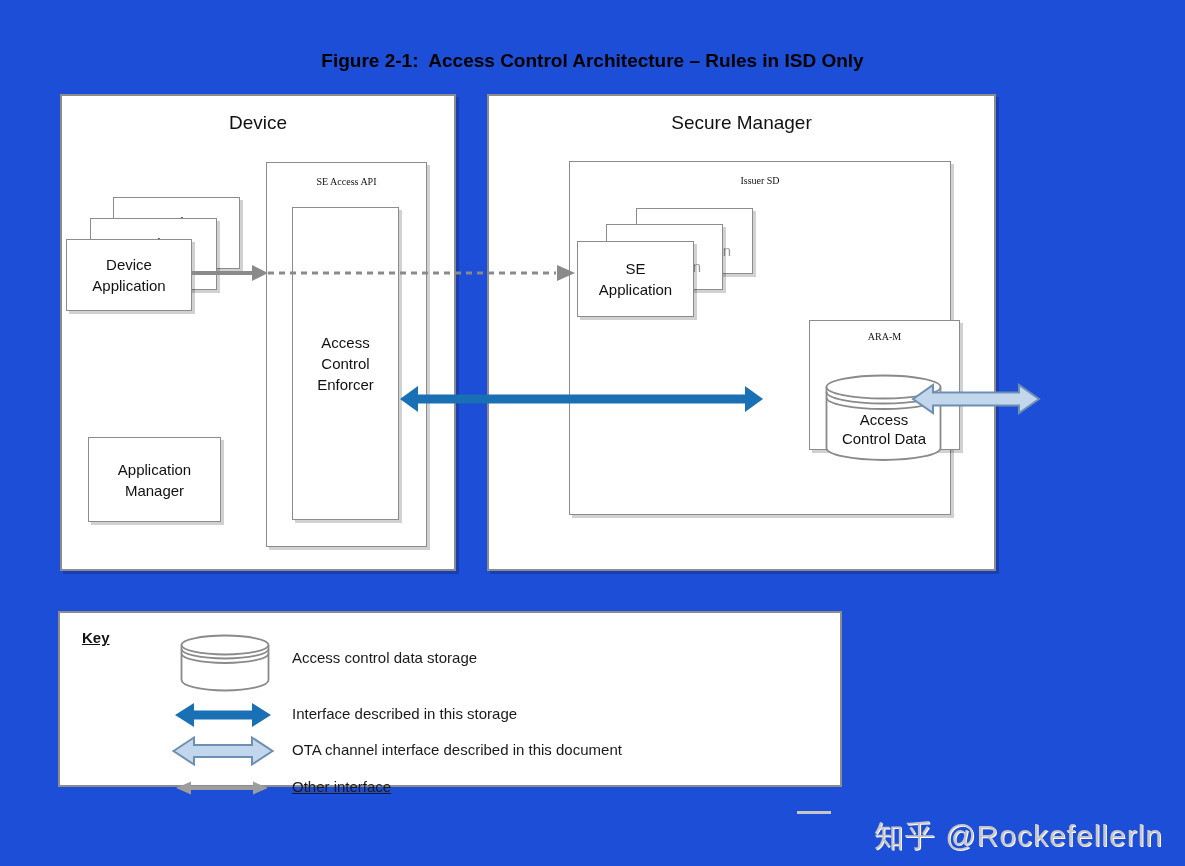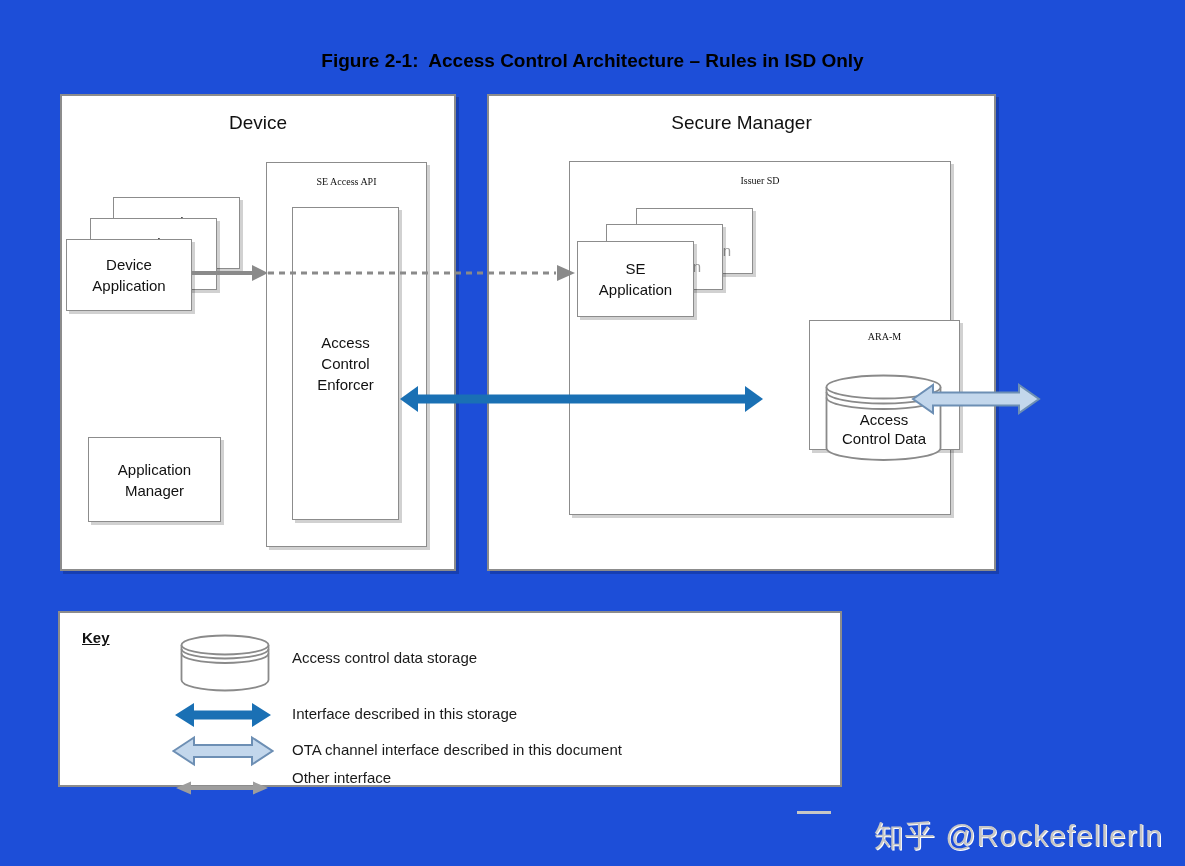--- a/index.html
+++ b/index.html
@@ -62,21 +62,21 @@
   .cyl-fill{fill:#fff;stroke:var(--connector-gray);stroke-width:1.8;}
   
   .key{left:58px;top:611px;width:784px;height:176px;border-width:2px;box-shadow:none;}
   .key-title{position:absolute;left:22px;top:16px;font-size:15px;font-weight:bold;text-decoration:underline;}
   .key-icon{position:absolute;}
   .k-cyl {left:120px;top:21px;}
   .k-blue{left:114px;top:89px;}
   .k-ota {left:112px;top:122px;}
   .k-gray{left:115px;top:167px;}
   .key-text{position:absolute;left:232px;font-size:15px;color:#1a1a1a;}
-  .t1{top:36px;} .t2{top:92px;} .t3{top:128px;} .t4{top:156px;}
+  .t1{top:36px;} .t2{top:92px;} .t3{top:128px;} .t4{top:165px;text-decoration:underline;}
   
   .watermark{
     position:absolute;right:22px;top:816px;font-size:30px;
     color:var(--watermark-gray);letter-spacing:1px;z-index:10;
     text-shadow:1px 1px 0 #ffffff;
   }
   .watermark-dash{position:absolute;left:797px;top:811px;width:34px;height:3px;background:var(--watermark-gray);z-index:10;}
 </style>
 </head>
 <body>

